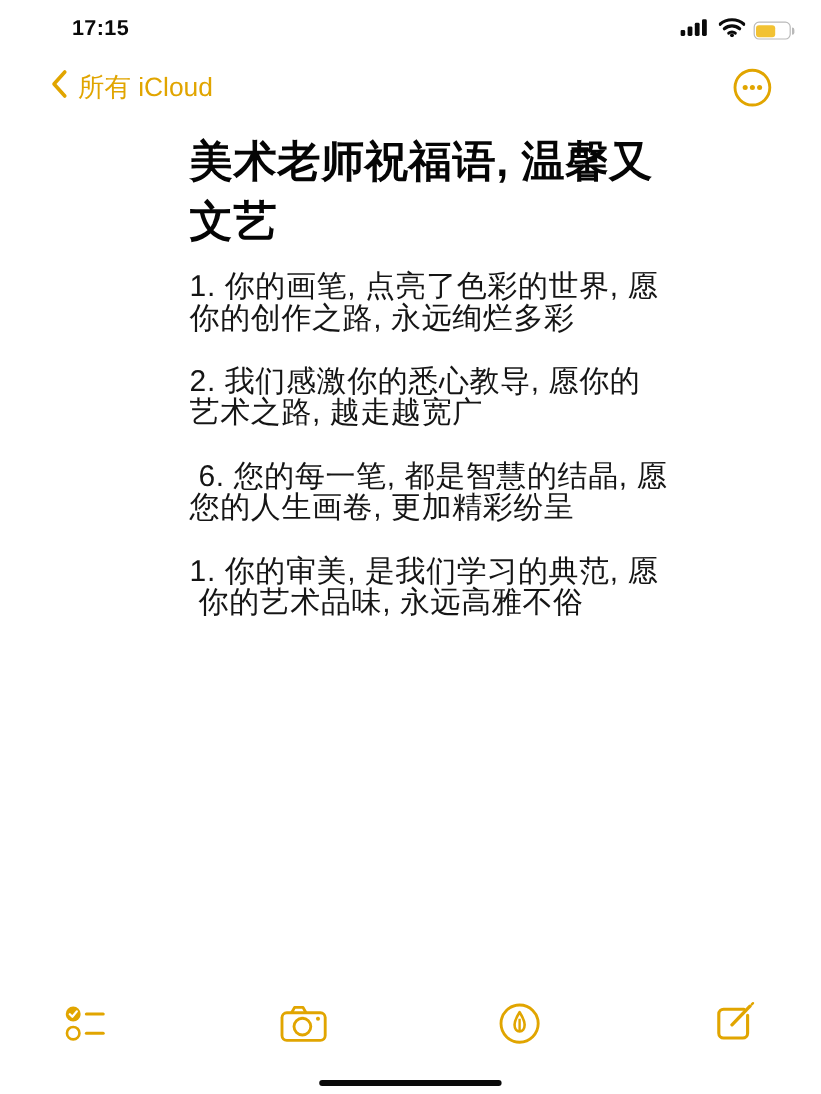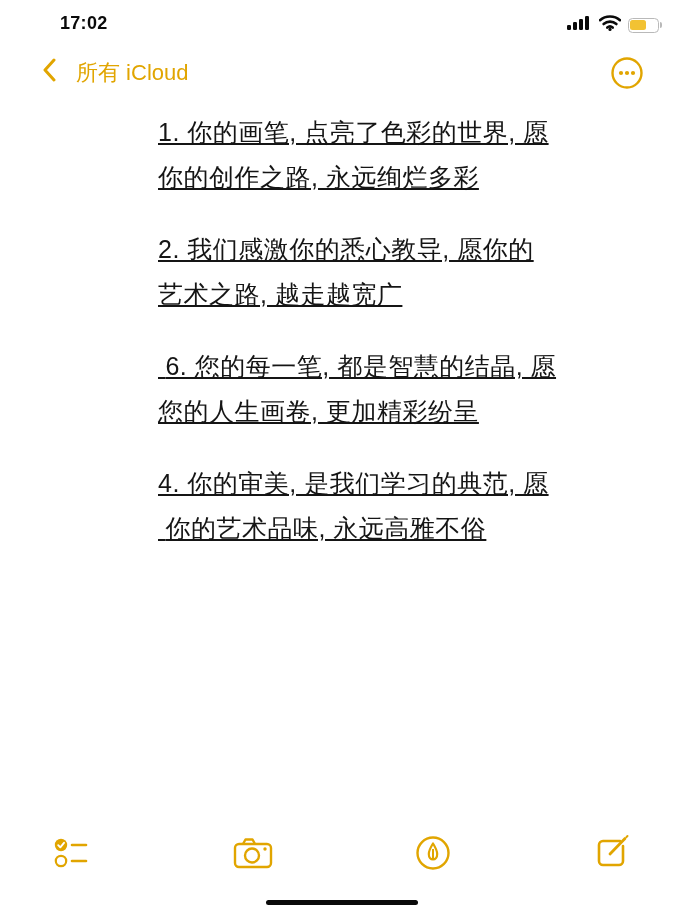--- a/index.html
+++ b/index.html
@@ -33,44 +33,43 @@
   .battery-fill { height: 100%; border-radius: 2.5px; background: #F2C233; width: 62%; }
   .battery-cap {
     width: 2.5px; height: 6px; background: #b9b9b9;
     border-radius: 0 2px 2px 0; margin-left: 1px;
   }
 
   
   .nav-bar { position: absolute; top: 50px; left: 0; right: 0; height: 50px; }
   .back-button {
     position: absolute; left: 42px; top: 8px;
-    display: flex; align-items: center; gap: 20px;
+    display: flex; align-items: center; gap: 9px;
     color: #E1A500; font-size: 22px; cursor: pointer;
   }
   .more-button {
     position: absolute; right: 40px; top: 6px;
     width: 34px; height: 34px; cursor: pointer;
   }
 
   
   .note-content {
     position: absolute; top: 110px; left: 158px; width: 436px;
   }
   .note-title {
     font-size: 36px; line-height: 50px; font-weight: 800;
     color: #050505; letter-spacing: 0.5px;
     white-space: pre-wrap;
     margin-bottom: 16px;
   }
   .note-paragraph {
-    font-size: 25px; line-height: 45px; font-weight: 400;
+    font-size: 25px; line-height: 26px; font-weight: 400;
     color: #151515; letter-spacing: 0.5px;
     white-space: pre-wrap;
     margin-bottom: 27px;
-    text-decoration: underline;
   }
 
   
   .toolbar {
     position: absolute; left: 0; right: 0; bottom: 22px; height: 70px;
     display: flex; align-items: center; justify-content: space-between;
     padding: 0 48px 0 50px;
   }
   .toolbar-button {
     width: 46px; height: 46px; display: flex;
@@ -80,21 +79,21 @@
     position: absolute; bottom: 7px; left: 50%; transform: translateX(-50%);
     width: 152px; height: 5px; border-radius: 3px; background: #0a0a0a;
   }
 </style>
 </head>
 <body>
 
 <div class="phone">
 
   <div class="status-bar">
-    <div class="status-time">17:02</div>
+    <div class="status-time">17:15</div>
     <div class="status-icons">
       <span>
         <svg width="25" height="16" viewBox="0 0 25 16">
           <rect x="0" y="10" width="4" height="5" rx="1.2" fill="#0a0a0a"></rect>
           <rect x="6" y="7" width="4" height="8" rx="1.2" fill="#0a0a0a"></rect>
           <rect x="12" y="4" width="4" height="11" rx="1.2" fill="#0a0a0a"></rect>
           <rect x="18" y="1" width="4" height="14" rx="1.2" fill="#0a0a0a"></rect>
         </svg>
       </span>
       <span>
@@ -129,27 +128,29 @@
           <circle cx="17" cy="17" r="14.5" fill="none" stroke="#E1A500" stroke-width="2.4"></circle>
           <circle cx="11" cy="17" r="2.1" fill="#E1A500"></circle>
           <circle cx="17" cy="17" r="2.1" fill="#E1A500"></circle>
           <circle cx="23" cy="17" r="2.1" fill="#E1A500"></circle>
         </svg>
       </span>
     </div>
   </div>
 
   <div class="note-content">
+    <div class="note-title">美术老师祝福语, 温馨又
+文艺</div>
     <div class="note-paragraph">1. 你的画笔, 点亮了色彩的世界, 愿
 你的创作之路, 永远绚烂多彩</div>
     <div class="note-paragraph">2. 我们感激你的悉心教导, 愿你的
 艺术之路, 越走越宽广</div>
     <div class="note-paragraph"> 6. 您的每一笔, 都是智慧的结晶, 愿
 您的人生画卷, 更加精彩纷呈</div>
-    <div class="note-paragraph">4. 你的审美, 是我们学习的典范, 愿
+    <div class="note-paragraph">1. 你的审美, 是我们学习的典范, 愿
  你的艺术品味, 永远高雅不俗</div>
   </div>
 
   <div class="toolbar">
     <div class="toolbar-button">
       <span>
         <svg width="42" height="32" viewBox="0 0 42 32">
           <circle cx="9" cy="8" r="6.2" fill="#E1A500"></circle>
           <polyline points="6.2,8.2 8.3,10.3 12,5.8" fill="none" stroke="#fff" stroke-width="1.9" stroke-linecap="round" stroke-linejoin="round"></polyline>
           <line x1="20" y1="8" x2="34" y2="8" stroke="#E1A500" stroke-width="2.6" stroke-linecap="round"></line>

